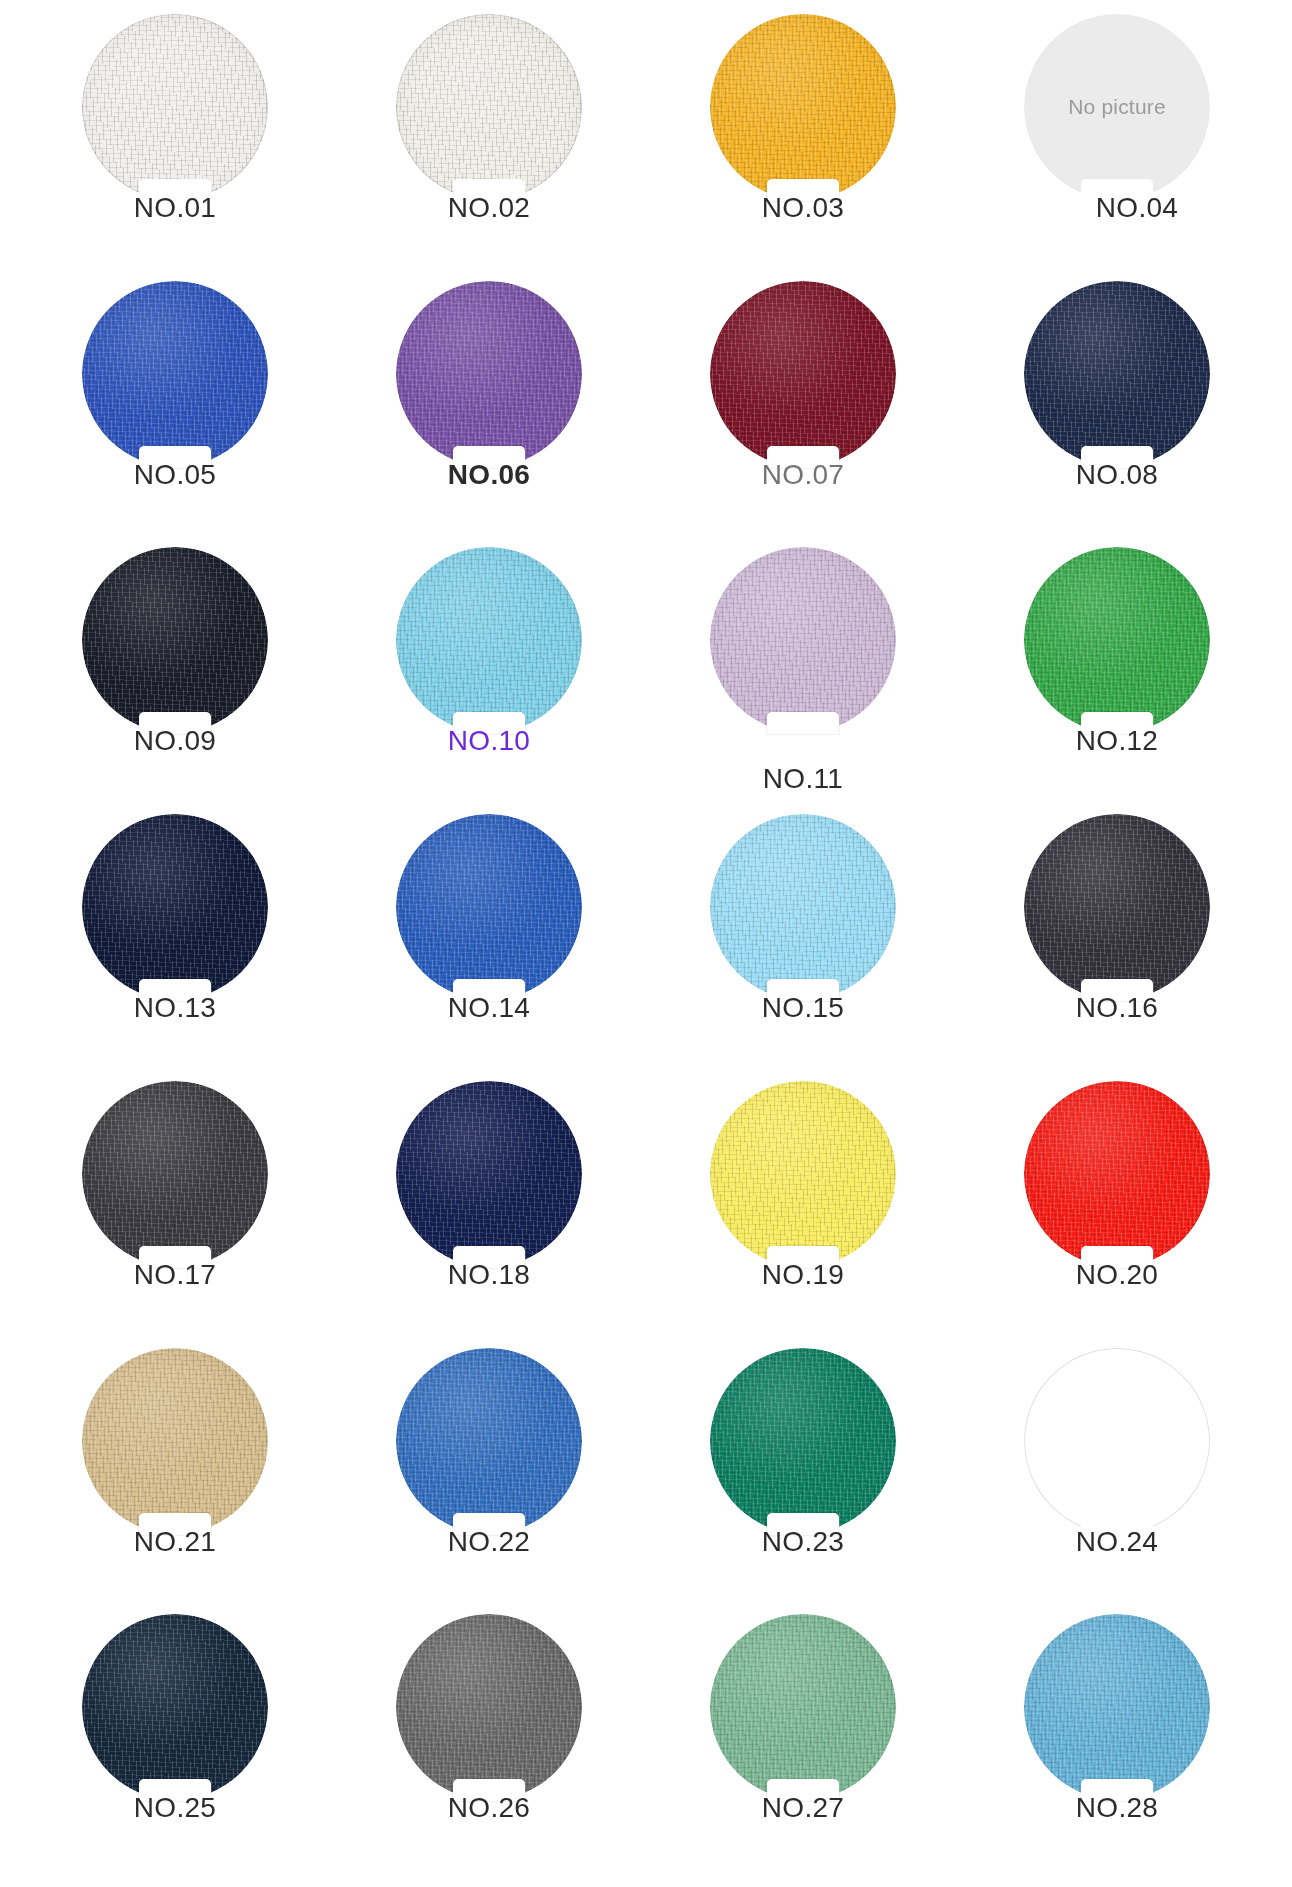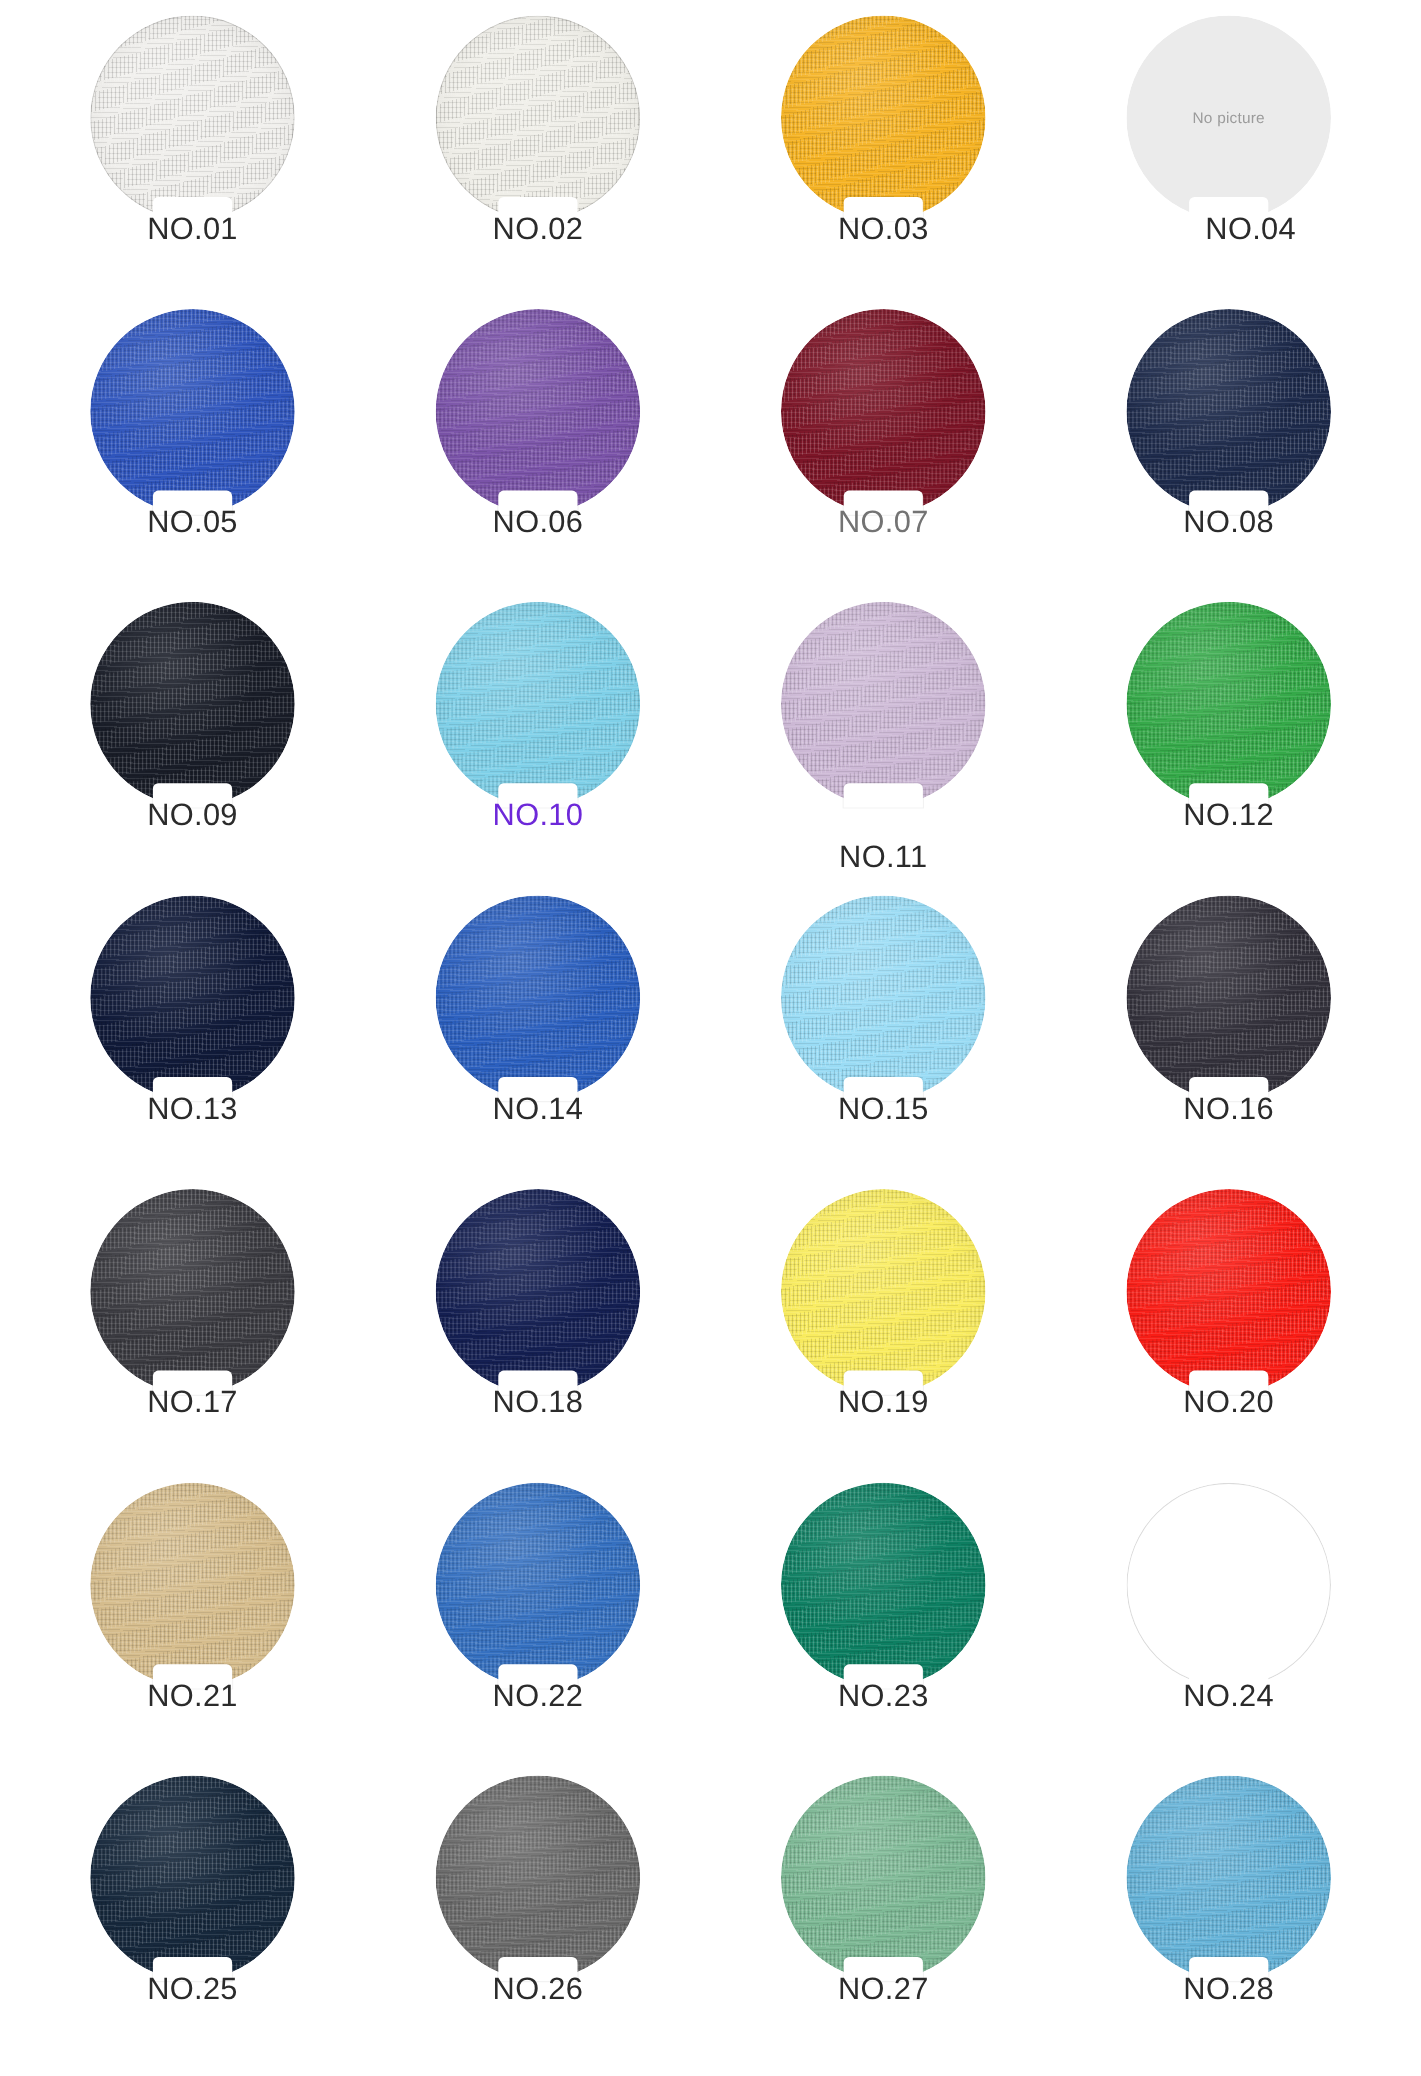--- a/index.html
+++ b/index.html
@@ -108,21 +108,21 @@
   }
   .notch.bare { box-shadow: none; }
 
   
   .placeholder-text {
     position: absolute;
     inset: 0;
     display: flex;
     align-items: center;
     justify-content: center;
-    font-size: 14px;
+    font-size: 21px;
     color: #9b9b9b;
     letter-spacing: .2px;
     z-index: 2;
     text-align: center;
   }
 
   .chip-label {
     margin-top: -6px;
     font-size: 28px;
     color: #2b2b2b;
@@ -170,21 +170,21 @@
         <div class="chip" style="background: rgb(47, 85, 189);"></div>
         <div class="notch"></div>
       </div>
       <div class="chip-label" style="color: rgb(43, 43, 43);">NO.05</div>
     </div>
     <div class="swatch-cell">
       <div class="chip-wrap">
         <div class="chip" style="background: rgb(122, 83, 168);"></div>
         <div class="notch"></div>
       </div>
-      <div class="chip-label" style="color: rgb(43, 43, 43);">NO.06</div>
+      <div class="chip-label" style="color: rgb(43, 43, 43); font-weight: bold;">NO.06</div>
     </div>
     <div class="swatch-cell">
       <div class="chip-wrap">
         <div class="chip" style="background: rgb(124, 21, 39);"></div>
         <div class="notch"></div>
       </div>
       <div class="chip-label" style="color: #737373;">NO.07</div>
     </div>
     <div class="swatch-cell">
       <div class="chip-wrap">

